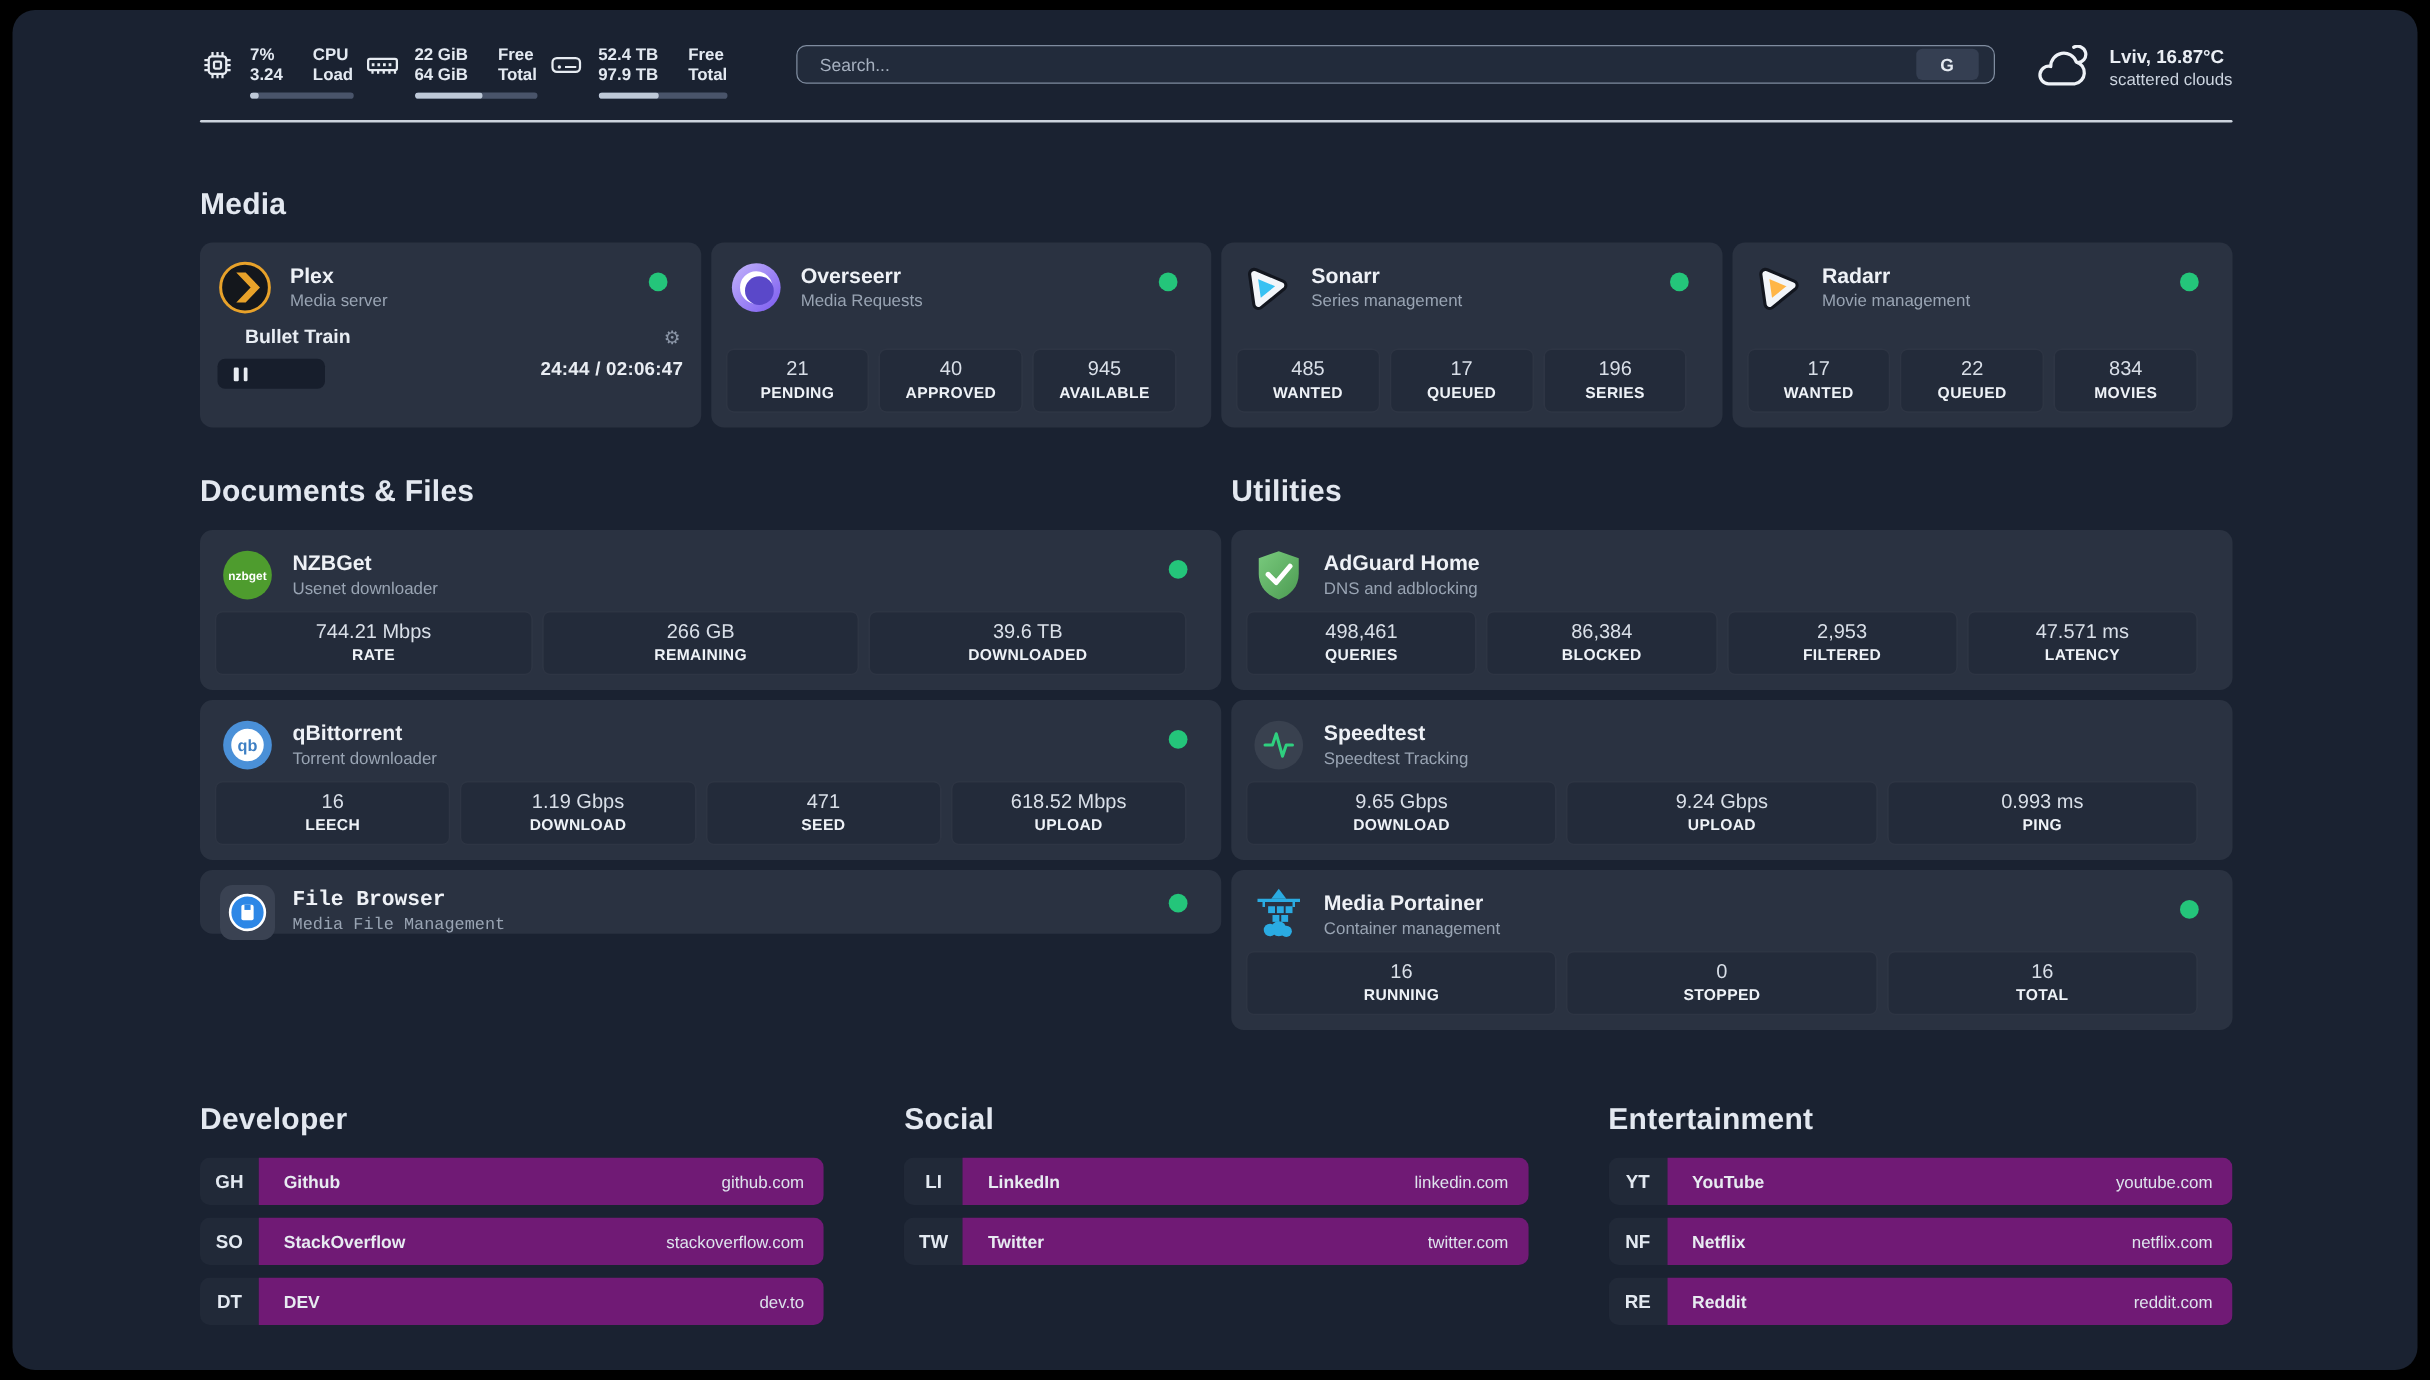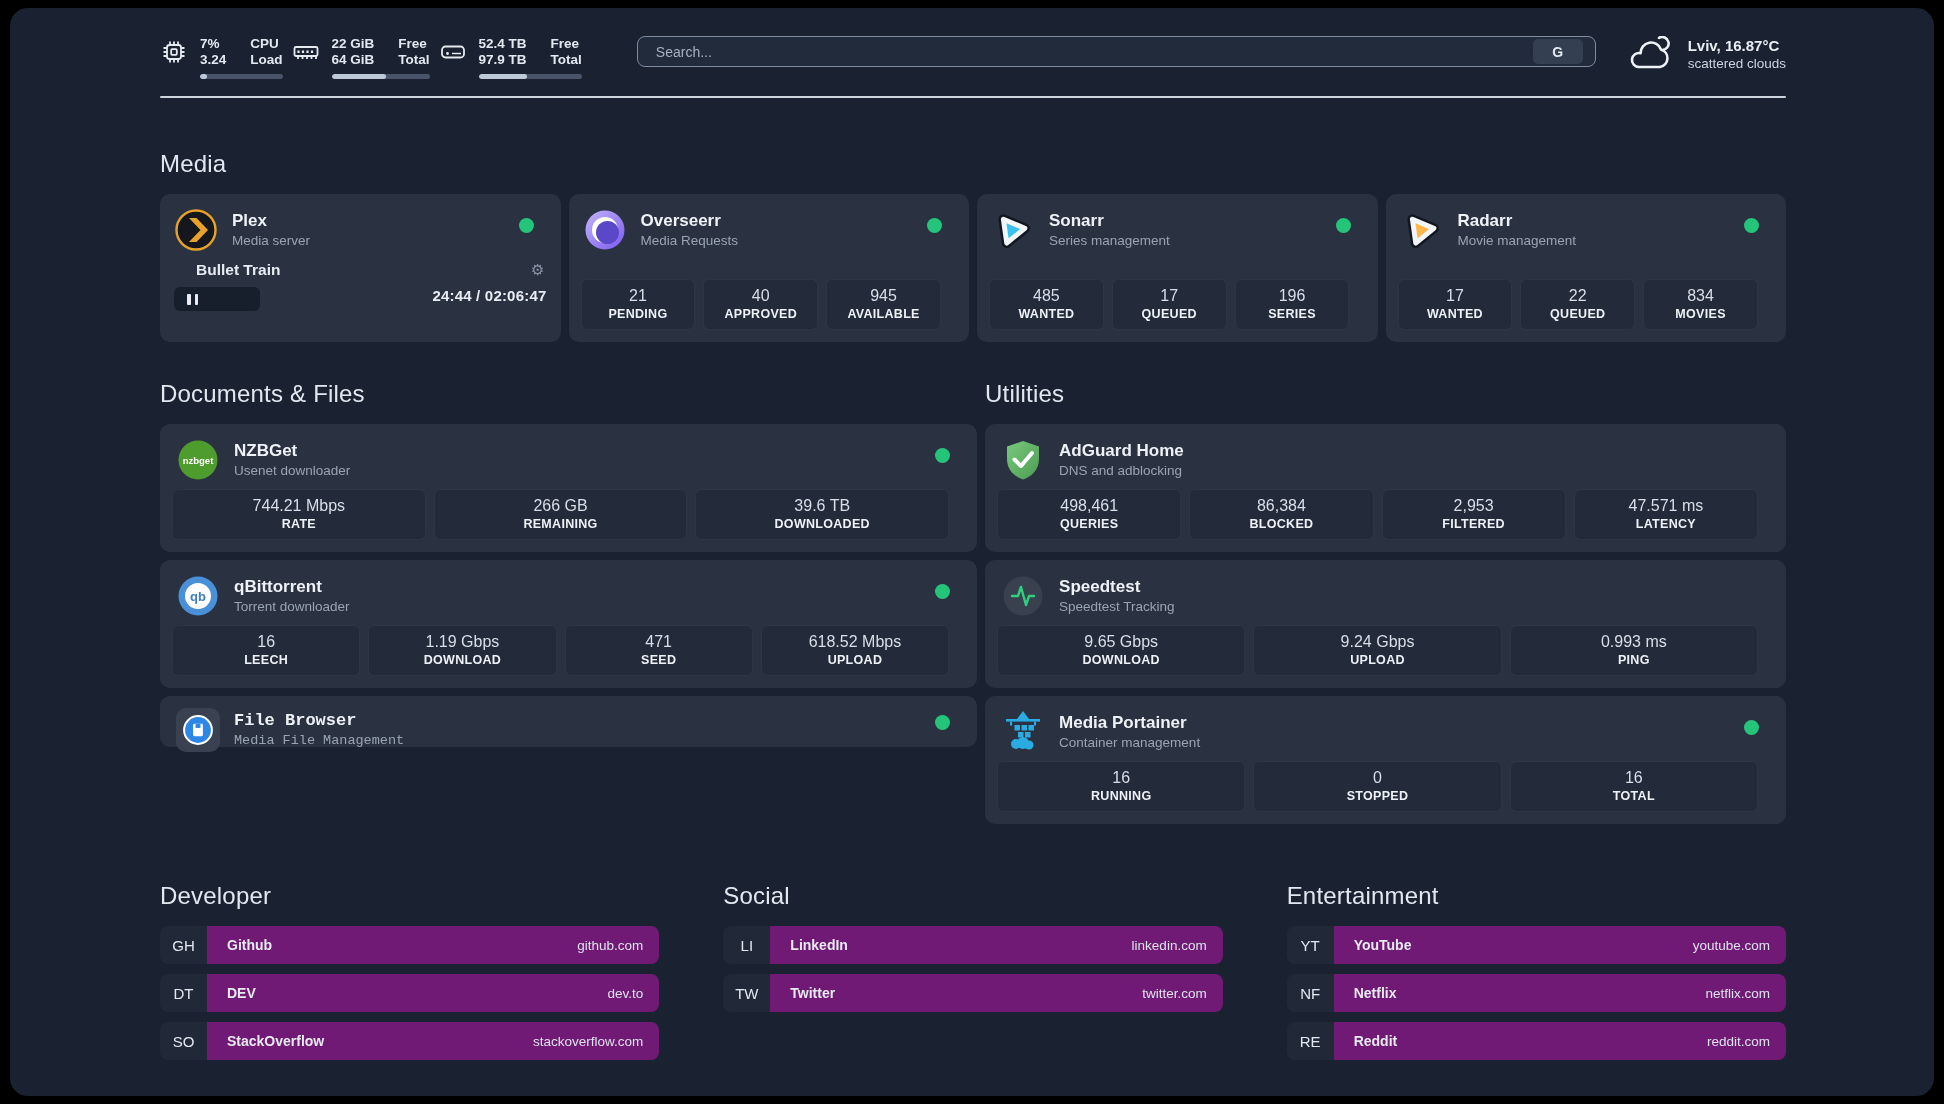--- a/index.html
+++ b/index.html
@@ -30,21 +30,21 @@
     display:flex; align-items:center; justify-content:center; cursor:pointer; }
 
   .weather { display:flex; gap:12px; align-items:center; }
   .weather-text { display:flex; flex-direction:column; line-height:18px; }
   .weather-main { font-size:15px; color:#eaeef4; font-weight:600; }
   .weather-sub  { font-size:13.5px; color:#ccd4df; }
 
   .divider { height:2px; background:#ccd3dd; margin-top:17px; border-radius:1px; }
 
   
-  .section-title { font-size:24px; font-weight:400; color:#e3e8f0; letter-spacing:0.2px; }
+  .section-title { font-size:24px; font-weight:700; color:#e3e8f0; letter-spacing:0.2px; }
   .media-section { margin-top:52px; }
   .media-grid { display:grid; grid-template-columns:repeat(4,1fr); gap:8px; margin-top:16px; }
 
   .card { position:relative; background:#2a3241; border-radius:10px; }
   .card.clickable { cursor:pointer; }
   .media-card { height:148px; padding:14px 14px; }
   .big-card { height:128px; padding:14px 16px; }
   .file-card { height:51px; padding:12px 16px; display:flex; align-items:flex-start;font-family:Liberation Mono, monospace; }
 
   .app-head { display:flex; gap:14px; align-items:center; }
@@ -74,21 +74,21 @@
   .pl-time { font-size:15px; font-weight:600; color:#e9edf3; letter-spacing:0.2px; }
 
   .two-col { display:grid; grid-template-columns:812fr 796fr; gap:8px; margin-top:38px; }
   .col-stack { display:flex; flex-direction:column; gap:8px; margin-top:16px; }
 
   
   .links-grid { display:grid; grid-template-columns:repeat(3,1fr); gap:64px; margin-top:58px; }
   .link-rows { display:flex; flex-direction:column; gap:10px; margin-top:16px; }
   .link-row { display:flex; height:38px; border-radius:8px; overflow:hidden; cursor:pointer; }
   .link-abbr { width:47px; flex:none; background:#212938; color:#e3e9f1; font-size:15px;
-    font-weight:400; display:flex; align-items:center; justify-content:center; }
+    font-weight:700; display:flex; align-items:center; justify-content:center; }
   .link-main { flex:1; background:#701a75; display:flex; align-items:center;
     justify-content:space-between; padding:0 16px 0 20px; }
   .link-name { font-size:14px; color:#e7ebf1; font-weight:600; }
   .link-url { font-size:13.5px; color:#dde3ec; }
 
   svg { display:block; }
   .fb-tile { width:44px; height:44px; border-radius:10px; background:#3a4252;
     display:flex; align-items:center; justify-content:center; flex:none; }
 </style>
 </head>
@@ -514,31 +514,31 @@
       <div class="section-title">Developer</div>
       <div class="link-rows">
         <div class="link-row">
           <div class="link-abbr">GH</div>
           <div class="link-main">
             <span class="link-name">Github</span>
             <span class="link-url">github.com</span>
           </div>
         </div>
         <div class="link-row">
+          <div class="link-abbr">SO</div>
+          <div class="link-main">
+            <span class="link-name">StackOverflow</span>
+            <span class="link-url">stackoverflow.com</span>
+          </div>
+        </div>
+        <div class="link-row">
           <div class="link-abbr">DT</div>
           <div class="link-main">
             <span class="link-name">DEV</span>
             <span class="link-url">dev.to</span>
-          </div>
-        </div>
-        <div class="link-row">
-          <div class="link-abbr">SO</div>
-          <div class="link-main">
-            <span class="link-name">StackOverflow</span>
-            <span class="link-url">stackoverflow.com</span>
           </div>
         </div>
       </div>
     </div>
 
     <div>
       <div class="section-title">Social</div>
       <div class="link-rows">
         <div class="link-row">
           <div class="link-abbr">LI</div>

